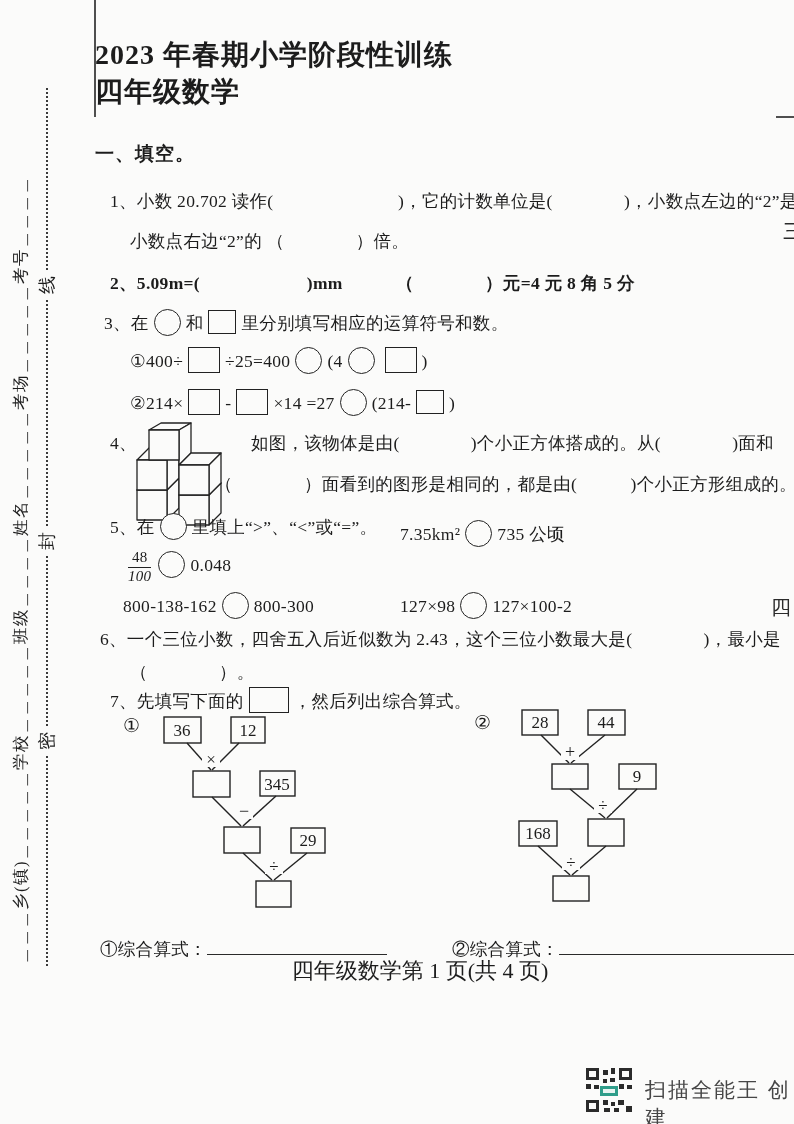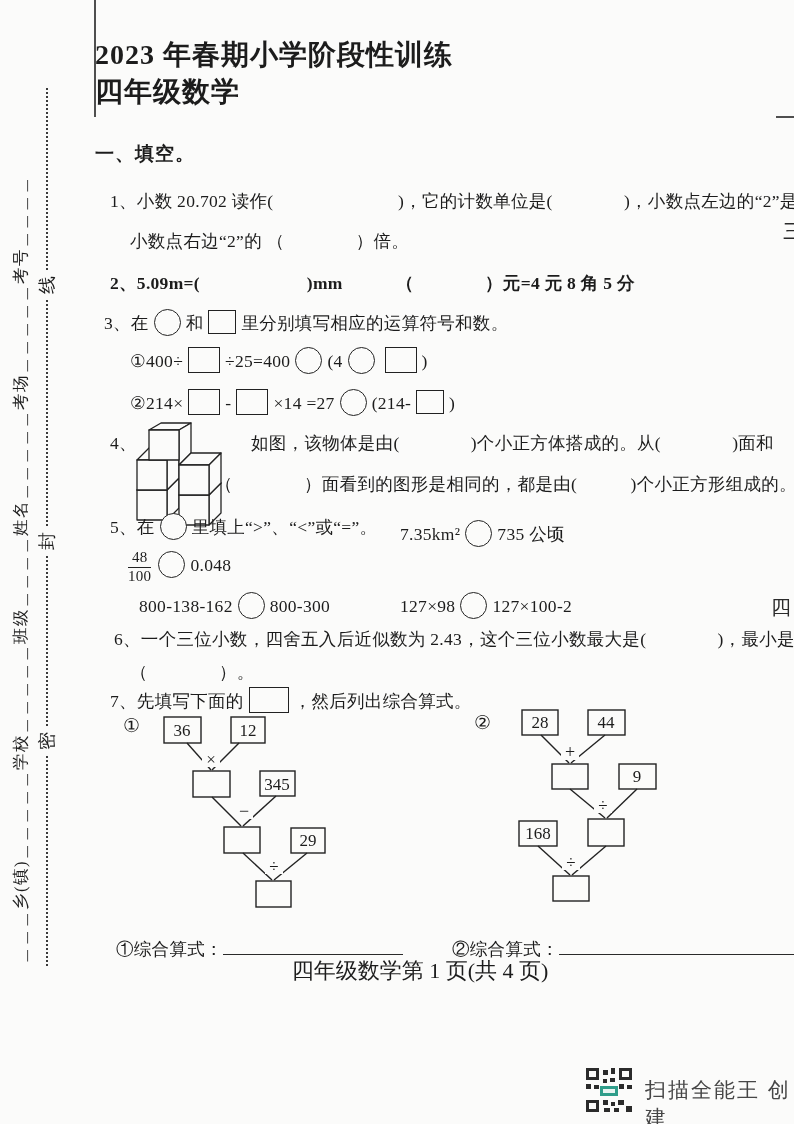--- a/index.html
+++ b/index.html
@@ -11,21 +11,21 @@
   }
   .abs{position:absolute;}
   .line{white-space:nowrap;font-size:17.5px;letter-spacing:.3px;}
   .title{font-weight:bold;font-size:28px;letter-spacing:1px;text-align:left;width:650px;left:95px;}
   .sec-head{font-size:19px;font-weight:bold;letter-spacing:1px;}
   .blank-box{display:inline-block;width:30px;height:24px;border:1.4px solid #222;vertical-align:-6px;margin:0 5px;background:#fbfbfa;}
   .blank-box.small{width:26px;height:22px;vertical-align:-5px;}
   .cmp-circle{display:inline-block;width:25px;height:25px;border:1.4px solid #222;border-radius:50%;vertical-align:-7px;margin:0 5px;background:#fbfbfa;}
   .frac{display:inline-block;text-align:center;font-size:15px;line-height:1.05;vertical-align:-10px;margin-right:2px;}
   .frac .num{display:block;border-bottom:1.3px solid #222;padding:0 3px 1px;font-family:Liberation Serif, serif;}
-  .frac .den{display:block;padding-top:1px;}
+  .frac .den{display:block;padding-top:1px;font-style:italic;}
   .seal-dotted{position:absolute;left:46px;top:88px;height:878px;width:0;border-left:2.4px dotted #3a3a3a;}
   .seal-char{position:absolute;left:34px;width:26px;height:26px;font-size:18px;background:#fbfbfa;
     transform:rotate(-90deg);display:flex;align-items:center;justify-content:center;}
   .side-fields{position:absolute;left:10px;top:964px;width:880px;font-size:16.5px;letter-spacing:1.5px;
     transform:rotate(-90deg);transform-origin:0 0;white-space:nowrap;}
   .ans-line{display:inline-block;height:1.05em;border-bottom:1.7px solid #2a2a2a;vertical-align:baseline;}
   .edge-char{position:absolute;font-size:20px;color:#2a2a2a;}
   .scan-line-v{position:absolute;left:94px;top:0;width:2px;height:117px;background:#4f4f4f;}
   .scan-line-h{position:absolute;left:776px;top:116px;width:18px;height:2px;background:#4f4f4f;}
   .diag-label{font-size:19px;}
@@ -98,28 +98,28 @@
 
   <div class="abs line" style="left:110px;top:513px;">
     <span>5、在</span><span class="cmp-circle"></span><span>里填上“&gt;”、“&lt;”或“=”。</span>
   </div>
   <div class="abs line" style="left:128px;top:550px;">
     <span class="frac"><span class="num">48</span><span class="den">100</span></span><span class="cmp-circle"></span><span>0.048</span>
   </div>
   <div class="abs line" style="left:400px;top:520px;">
     <span>7.35km²</span><span class="cmp-circle"></span><span>735 公顷</span>
   </div>
-  <div class="abs line" style="left:123px;top:592px;margin-left:16px;">
+  <div class="abs line" style="left:123px;top:592px;">
     <span>800-138-162</span><span class="cmp-circle"></span><span>800-300</span>
   </div>
   <div class="abs line" style="left:400px;top:592px;">
     <span>127×98</span><span class="cmp-circle"></span><span>127×100-2</span>
   </div>
 
-  <div class="abs line" style="left:100px;top:627px;margin-left:14px;">6、一个三位小数，四舍五入后近似数为 2.43，这个三位小数最大是(　　　　)，最小是</div>
+  <div class="abs line" style="left:100px;top:627px;">6、一个三位小数，四舍五入后近似数为 2.43，这个三位小数最大是(　　　　)，最小是</div>
   <div class="abs line" style="left:130px;top:660px;">（　　　　）。</div>
 
   <div class="abs line" style="left:110px;top:687px;">
     <span>7、先填写下面的</span><span class="blank-box" style="width:38px;"></span><span>，然后列出综合算式。</span>
   </div>
 
   <div class="abs diag-label" style="left:123px;top:714px;">①</div>
   <svg class="abs" style="left:113px;top:704px;" width="232" height="214" viewBox="0 0 232 214">
     <g stroke="#222" stroke-width="1.4" fill="none">
       <line x1="74" y1="39" x2="98" y2="66"></line>
@@ -170,21 +170,21 @@
     <rect x="94" y="150" width="18" height="17" fill="#fbfbfa"></rect>
     <text x="72" y="25" font-size="17" text-anchor="middle" fill="#1c1c1c">28</text>
     <text x="138" y="25" font-size="17" text-anchor="middle" fill="#1c1c1c">44</text>
     <text x="102" y="55" font-size="18" text-anchor="middle" fill="#1c1c1c">+</text>
     <text x="169" y="79" font-size="17" text-anchor="middle" fill="#1c1c1c">9</text>
     <text x="135" y="108" font-size="17" text-anchor="middle" fill="#1c1c1c">÷</text>
     <text x="70" y="136" font-size="17" text-anchor="middle" fill="#1c1c1c">168</text>
     <text x="103" y="165" font-size="17" text-anchor="middle" fill="#1c1c1c">÷</text>
   </svg>
 
-  <div class="abs line" style="left:116px;top:936px;">
+  <div class="abs line" style="left:100px;top:936px;">
     <span>①综合算式：</span><span class="ans-line" style="width:180px;"></span>
   </div>
   <div class="abs line" style="left:452px;top:936px;">
     <span>②综合算式：</span><span class="ans-line" style="width:235px;"></span>
   </div>
 
   <div class="abs" style="left:95px;top:956px;width:650px;text-align:center;font-size:22px;">四年级数学第 1 页(共 4 页)</div>
 
   <svg class="abs" style="left:584px;top:1066px;" width="50" height="48" viewBox="0 0 50 48">
     <rect x="0" y="0" width="50" height="48" fill="#fbfbfa"></rect>

